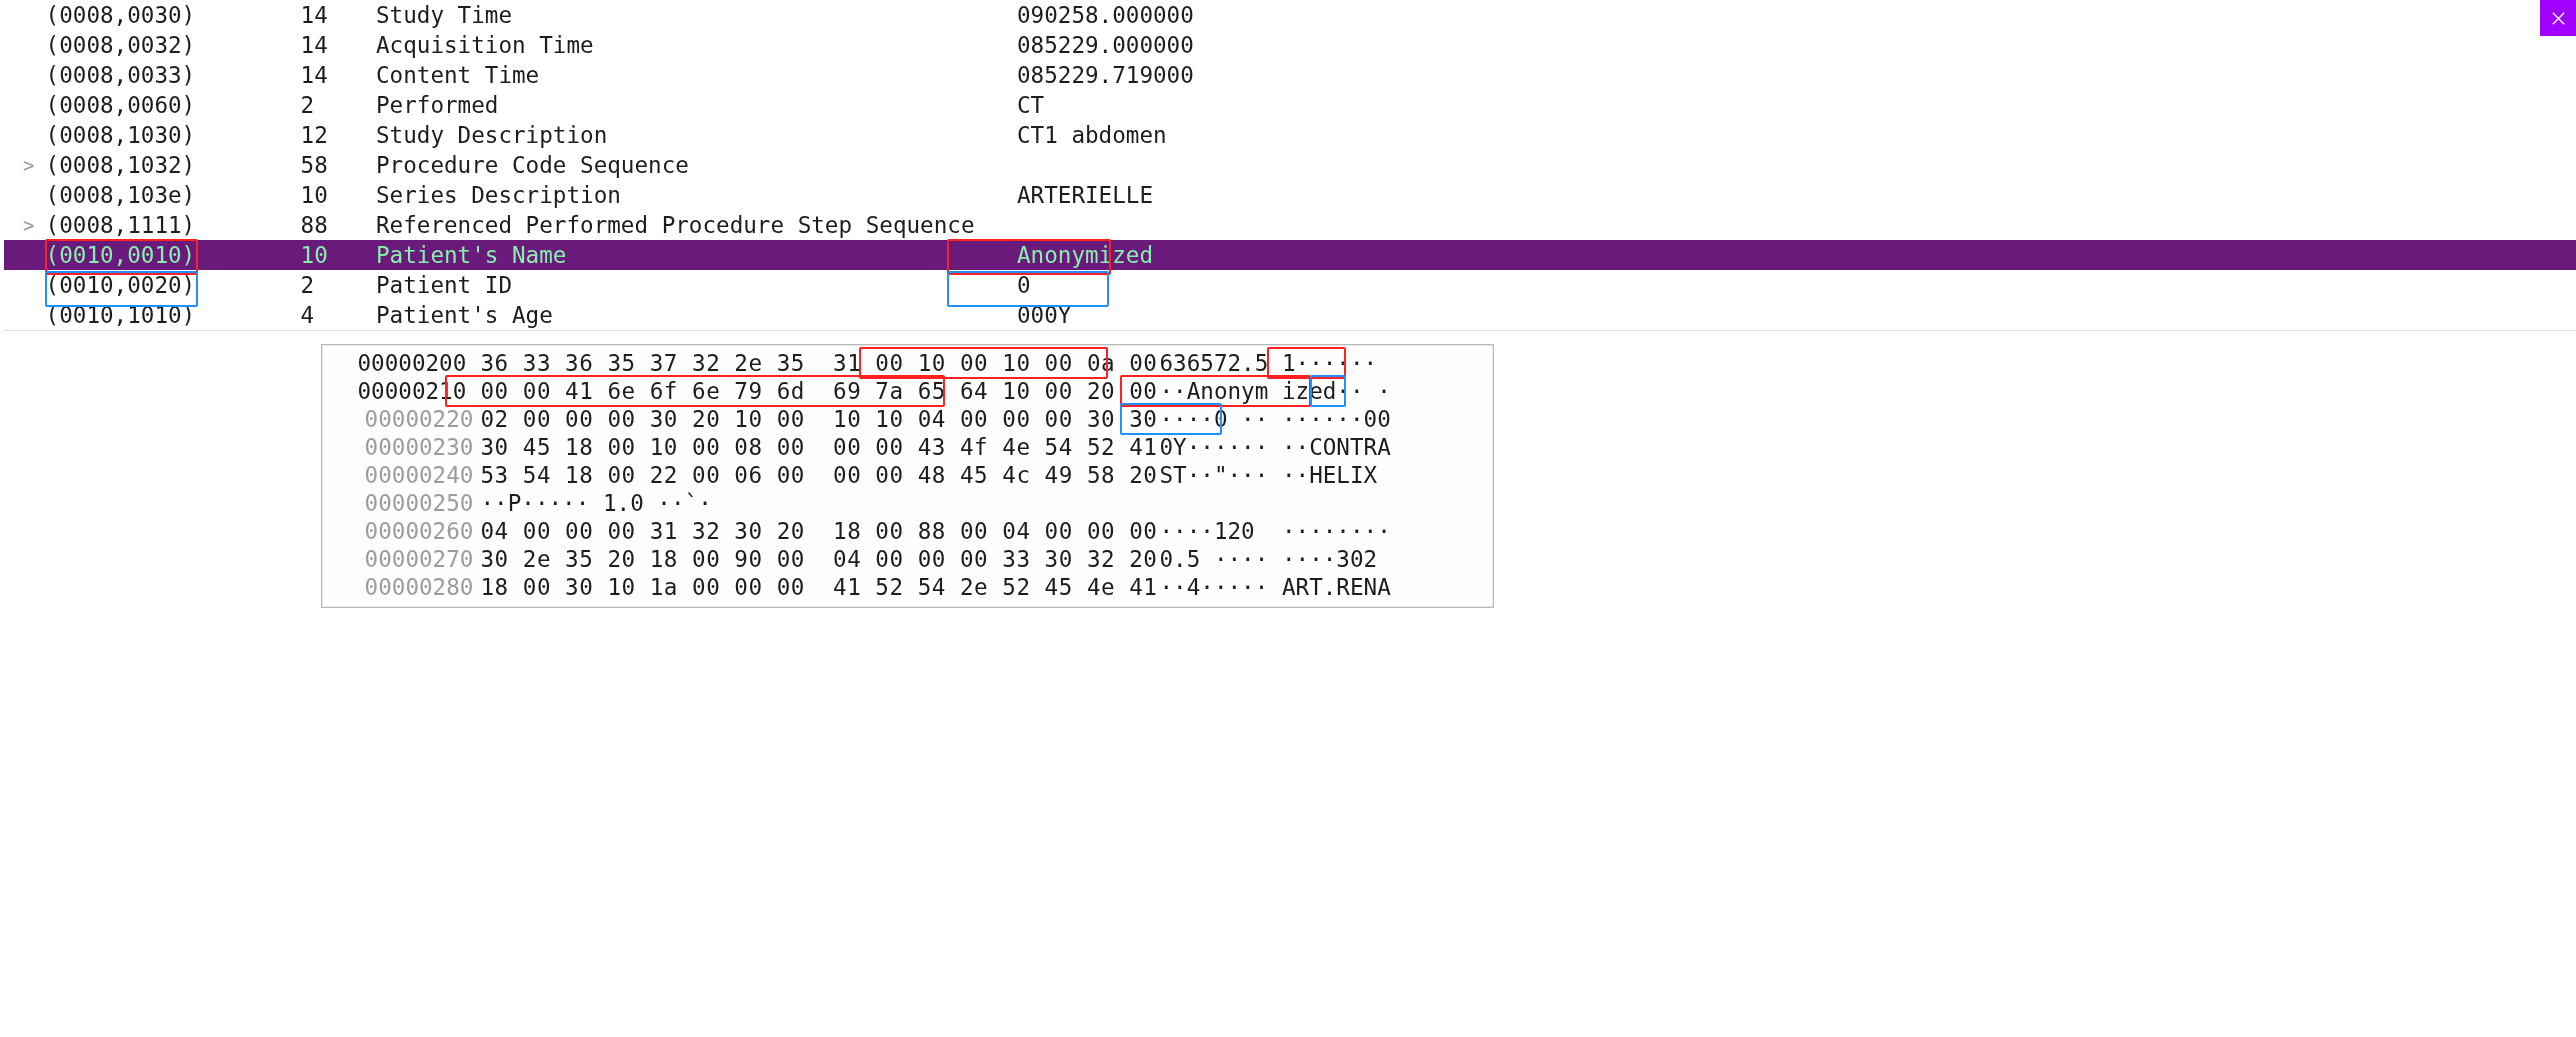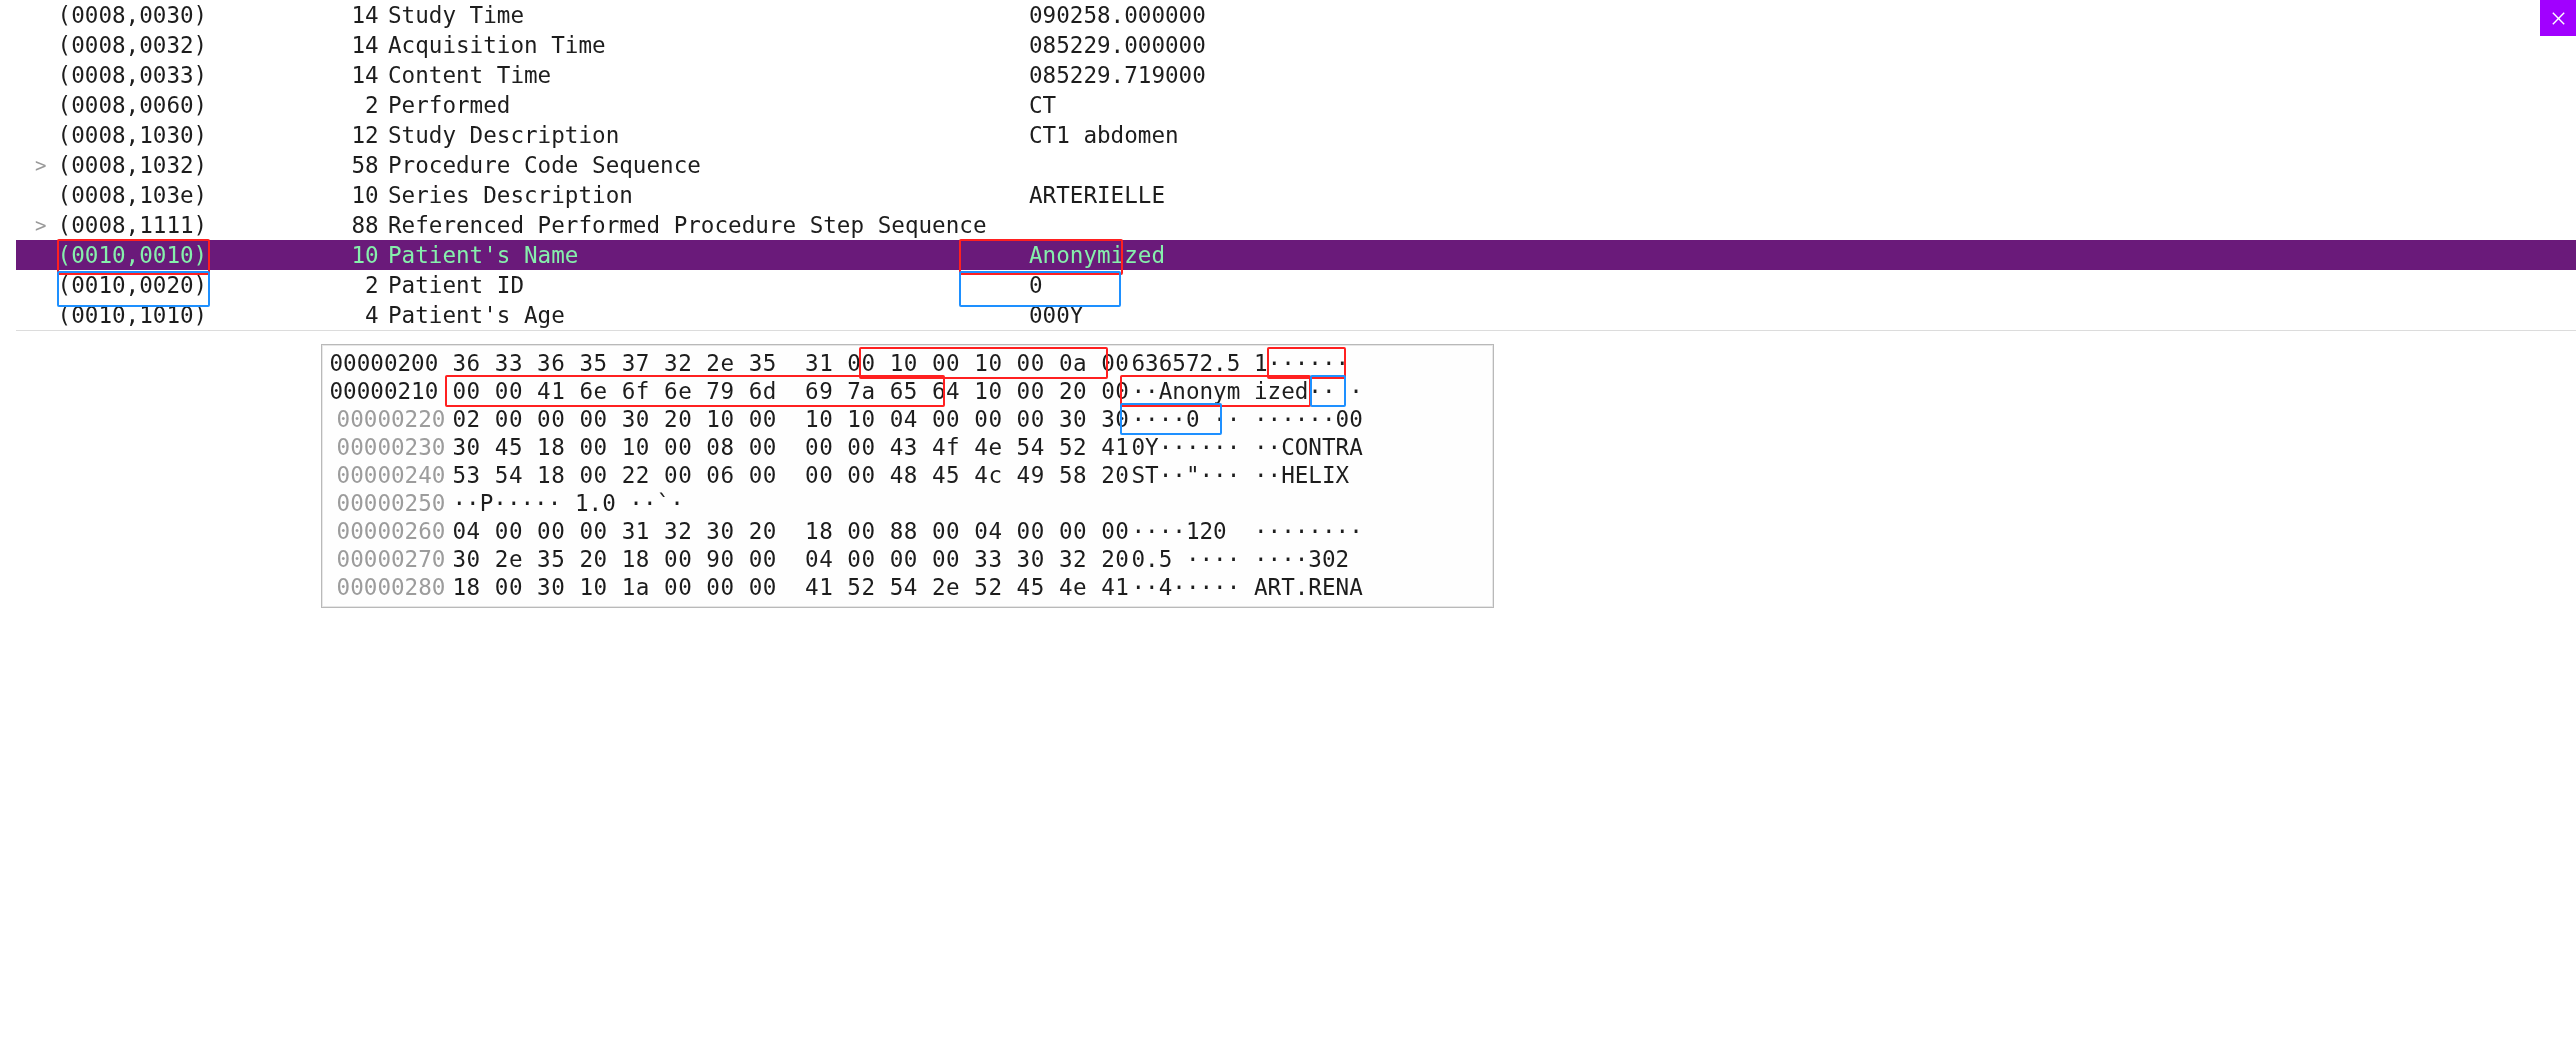--- a/index.html
+++ b/index.html
@@ -27,42 +27,42 @@
     align-items: center;
     justify-content: center;
     cursor: pointer;
     font-size: 21px;
   }
   .close-btn svg { width: 17px; height: 17px; stroke: #fff; stroke-width: 2; }
 
   .dicom-table {
     position: relative;
     margin-top: 0px;
-    margin-left: 16px;
+    margin-left: 4px;
     border-bottom: 1.9px solid #dcdcdc;
   }
   .dicom-row {
     position: relative;
     display: flex;
     align-items: center;
     height: 30px;
     padding-left: 19px;
   }
   .dicom-row.selected {
     background: #6a1a7a;
     color: #86efac;
   }
   .exp {
     width: 22.6px;
     color: #9a9a9a;
     font-size: 19px;
     display: inline-block;
   }
   .tag   { width: 255px; display: inline-block; }
-  .len   { width: 66px; text-align: right; display: inline-block; padding-right: 9.4px; }
+  .len   { width: 66px; display: inline-block; padding-right: 9.4px; }
   .desc  { width: 641px; display: inline-block; }
   .val   { display: inline-block; padding-left: 0px; }
 
   
   .box {
     position: absolute;
     border: 2.8px solid;
     pointer-events: none;
     border-radius: 1.9px;
   }
@@ -78,20 +78,21 @@
     box-shadow: inset 0 0 0 0.9px #e6e6e6;
     padding: 3.8px 7.5px 5.7px 7.5px;
     font-size: 22.6px;
     line-height: 28px;
   }
   .hex-row {
     display: flex;
     white-space: pre;
     position: relative;
     height: 28px;
+    margin-left: 28px;
   }
   .hex-offset {
     width: 123px;
     color: #1d1d1d;
   }
   .hex-offset.dim { color: #9c9c9c; text-align: center; }
   .hex-bytes {
     width: 679px;
     letter-spacing: 0.5px;
   }

